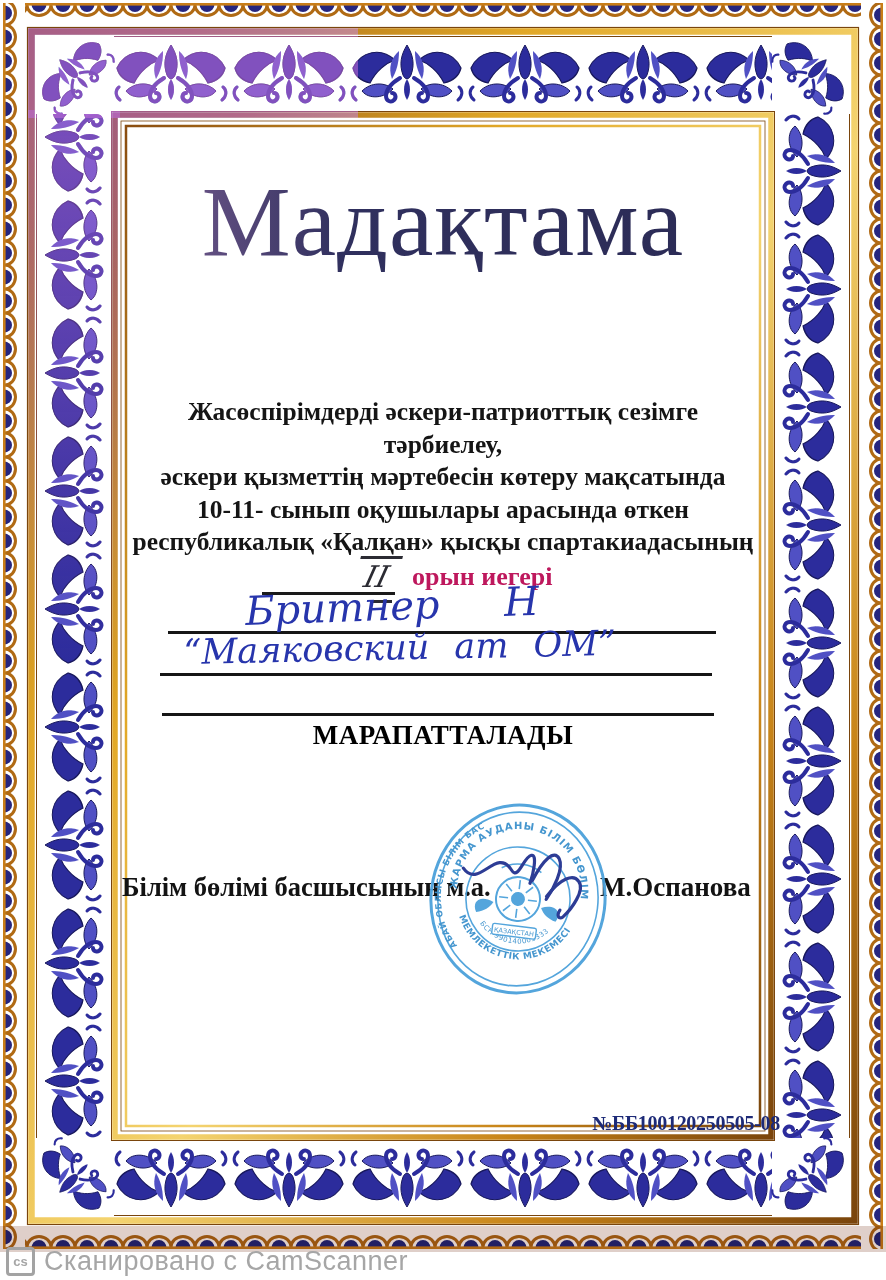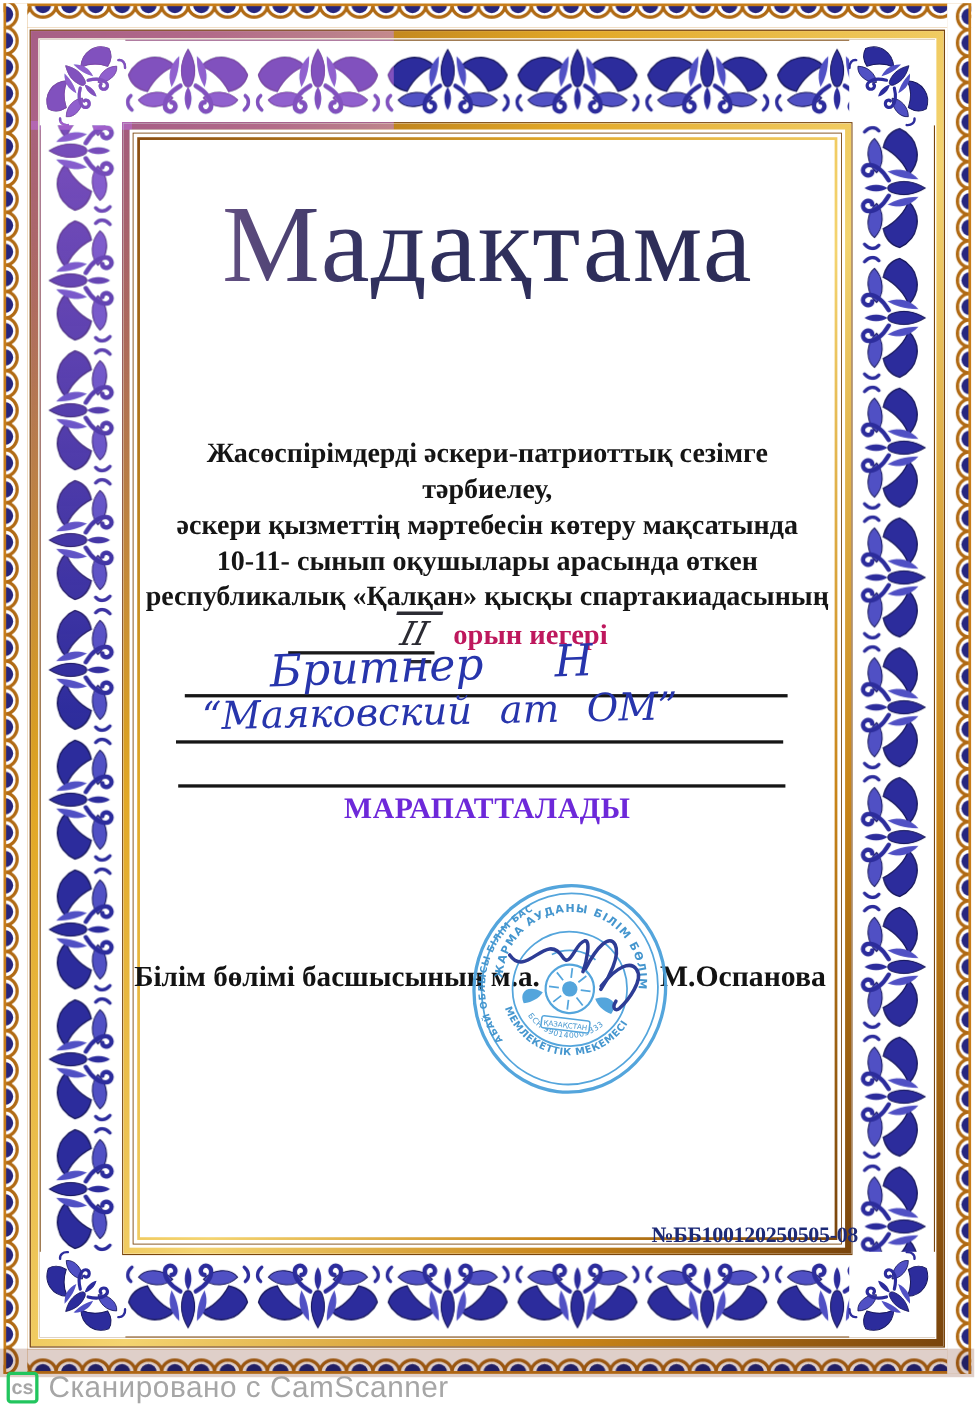--- a/index.html
+++ b/index.html
@@ -28,21 +28,21 @@
   .rule1{left:40px;top:473px;width:548px;}
   .rule2{left:32px;top:515px;width:552px;}
   .rule3{left:34px;top:555px;width:552px;}
 
   .hand{font-family:"DejaVu Serif",serif;font-style:italic;color:#2735ac;position:absolute;
         transform-origin:left bottom;}
   .hand-name{left:118px;top:460px;font-size:40px;word-spacing:52px;transform:rotate(-2deg);}
   .hand-school{left:56px;top:504px;font-size:35px;word-spacing:14px;transform:rotate(-1.2deg);}
 
   .award{position:absolute;left:0;top:592px;width:100%;text-align:center;
-         font-weight:700;font-size:27px;letter-spacing:.5px;color:#6d28d9;}
+         font-weight:700;font-size:27px;letter-spacing:.5px;color:#000000;}
 
   .signer-title{position:absolute;left:-6px;top:744px;font-weight:700;font-size:26.5px;color:#131313;}
   .signer-name{position:absolute;left:472px;top:744px;font-weight:700;font-size:27px;color:#131313;}
 
   .stamp{position:absolute;left:284px;top:662px;width:212px;height:218px;transform:rotate(7deg);opacity:.94;}
 
   .footer-block{position:absolute;left:240px;top:914px;font-size:26px;line-height:31px;color:#1b1b1b;}
 
   .doc-number{position:absolute;left:452px;top:984px;width:200px;text-align:right;
               font-weight:700;font-size:20px;color:#1d2a77;letter-spacing:-0.3px;}
@@ -50,22 +50,22 @@
   .tint-topleft{position:absolute;left:28px;top:28px;width:330px;height:90px;
                 background:rgba(186,107,214,0.6);mix-blend-mode:lighten;pointer-events:none;}
   .tint-left{position:absolute;left:28px;top:110px;width:92px;height:560px;
              background:linear-gradient(180deg,rgba(186,107,214,.55),rgba(186,107,214,0));
              mix-blend-mode:lighten;pointer-events:none;}
   .tint-bottom{position:absolute;left:0;top:1226px;width:886px;height:26px;
                background:rgba(110,35,8,.22);mix-blend-mode:multiply;pointer-events:none;}
 
   .watermark{position:absolute;left:6px;top:1246px;display:flex;align-items:center;gap:9px;
              font-family:"Liberation Sans",sans-serif;}
-  .cs-box{width:23px;height:23px;border:3px solid #22c55e;border-radius:4px;display:flex;
-          align-items:center;justify-content:center;font-size:18px;font-weight:700;color:#a6a6a6;}
+  .cs-box{width:23px;height:23px;border:3px solid #a3a3a3;border-radius:4px;display:flex;
+          align-items:center;justify-content:center;font-size:13px;font-weight:700;color:#a6a6a6;}
   .wm-text{font-size:27px;color:#a6a6a6;letter-spacing:.5px;}
 </style>
 </head>
 <body>
 
 <div class="page">
 
   <svg class="border-svg" width="886" height="1252" viewBox="0 0 886 1252">
     <defs>
       <linearGradient id="gg" x1="0" y1="0" x2="1" y2="1">

